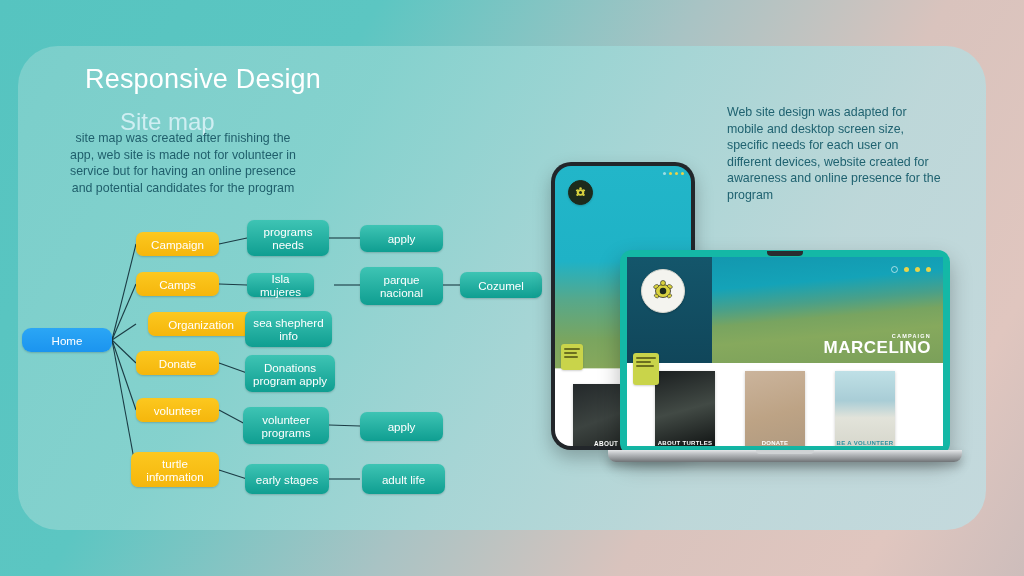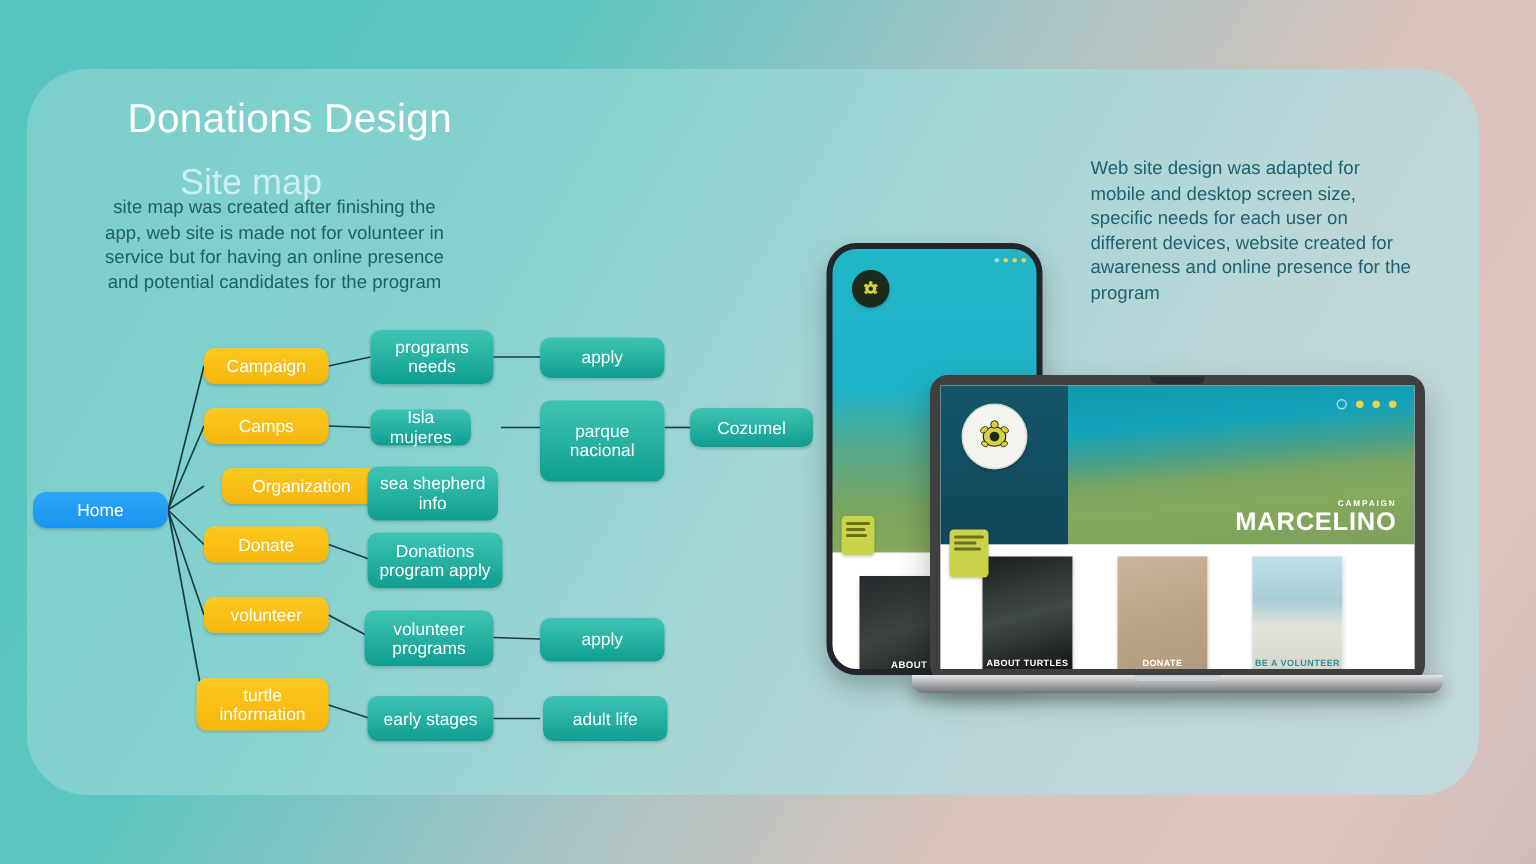--- a/index.html
+++ b/index.html
@@ -81,21 +81,21 @@
     box-shadow:0 1px 3px rgba(0,0,0,.2);
   }
   .card-cap{
     width:100%;text-align:center;font-size:6.4px;font-weight:bold;
     letter-spacing:.3px;color:#ffffff;padding-bottom:3px;
   }
 
   .laptop{position:absolute;left:95px;top:100px;width:330px;height:230px;}
   .lid{
     position:absolute;left:0;top:0;width:330px;height:205px;
-    background:#404040;border-radius:12px;padding:7px 7px 9px 7px;box-sizing:border-box;
+    background:#14b8a6;border-radius:12px;padding:7px 7px 9px 7px;box-sizing:border-box;
     box-shadow:0 10px 22px rgba(0,0,0,.28);
   }
   .lid-notch{
     position:absolute;left:50%;top:1px;transform:translateX(-50%);
     width:36px;height:5px;background:#2a2d30;border-radius:0 0 4px 4px;
   }
   .lscreen{
     position:relative;width:100%;height:100%;overflow:hidden;background:#ffffff;
   }
   .lhero{
@@ -122,21 +122,21 @@
   .base-notch{
     position:absolute;left:50%;top:0;transform:translateX(-50%);
     width:58px;height:4px;background:#cfd2d4;border-radius:0 0 5px 5px;
   }
 </style>
 </head>
 <body>
 
 <div class="slide"></div>
 
-<div class="title">Donations Design</div>
+<div class="title">Responsive Design</div>
 <div class="sitemap-head">Site map</div>
 <div class="intro">site map was created after finishing the app, web site is made not for volunteer in service but for having an online presence and potential candidates for the program</div>
 <div class="right-para">Web site design was adapted for mobile and desktop screen size, specific needs for each user on different devices, website created for awareness and online presence for the program</div>
 
 <div class="map">
   <svg width="560" height="576">
     <g stroke="#1b3b44" stroke-width="1.1" fill="none">
       <path d="M112,340 L136,244"></path>
       <path d="M112,340 L136,284"></path>
       <path d="M112,340 L136,324"></path>
@@ -167,21 +167,21 @@
   <div class="node n-yellow" style="left:131px;top:452px;width:88px;height:35px;">turtle information</div>
 
   <div class="node n-teal" style="left:247px;top:220px;width:82px;height:36px;">programs needs</div>
   <div class="node n-teal" style="left:247px;top:273px;width:67px;height:24px;text-align:center;">Isla mujeres</div>
   <div class="node n-teal" style="left:245px;top:355px;width:90px;height:37px;">Donations program apply</div>
   <div class="node n-teal" style="left:245px;top:311px;width:87px;height:36px;">sea shepherd info</div>
   <div class="node n-teal" style="left:243px;top:407px;width:86px;height:37px;">volunteer programs</div>
   <div class="node n-teal" style="left:245px;top:464px;width:84px;height:30px;">early stages</div>
 
   <div class="node n-teal" style="left:360px;top:225px;width:83px;height:27px;">apply</div>
-  <div class="node n-teal" style="left:360px;top:267px;width:83px;height:54px;">parque nacional</div>
+  <div class="node n-teal" style="left:360px;top:267px;width:83px;height:38px;">parque nacional</div>
   <div class="node n-teal" style="left:460px;top:272px;width:82px;height:26px;">Cozumel</div>
   <div class="node n-teal" style="left:360px;top:412px;width:83px;height:29px;">apply</div>
   <div class="node n-teal" style="left:362px;top:464px;width:83px;height:30px;">adult life</div>
 </div>
 
 <div class="devices">
 
   <div class="phone">
     <div class="phone-screen">
       <div class="phone-dots">

